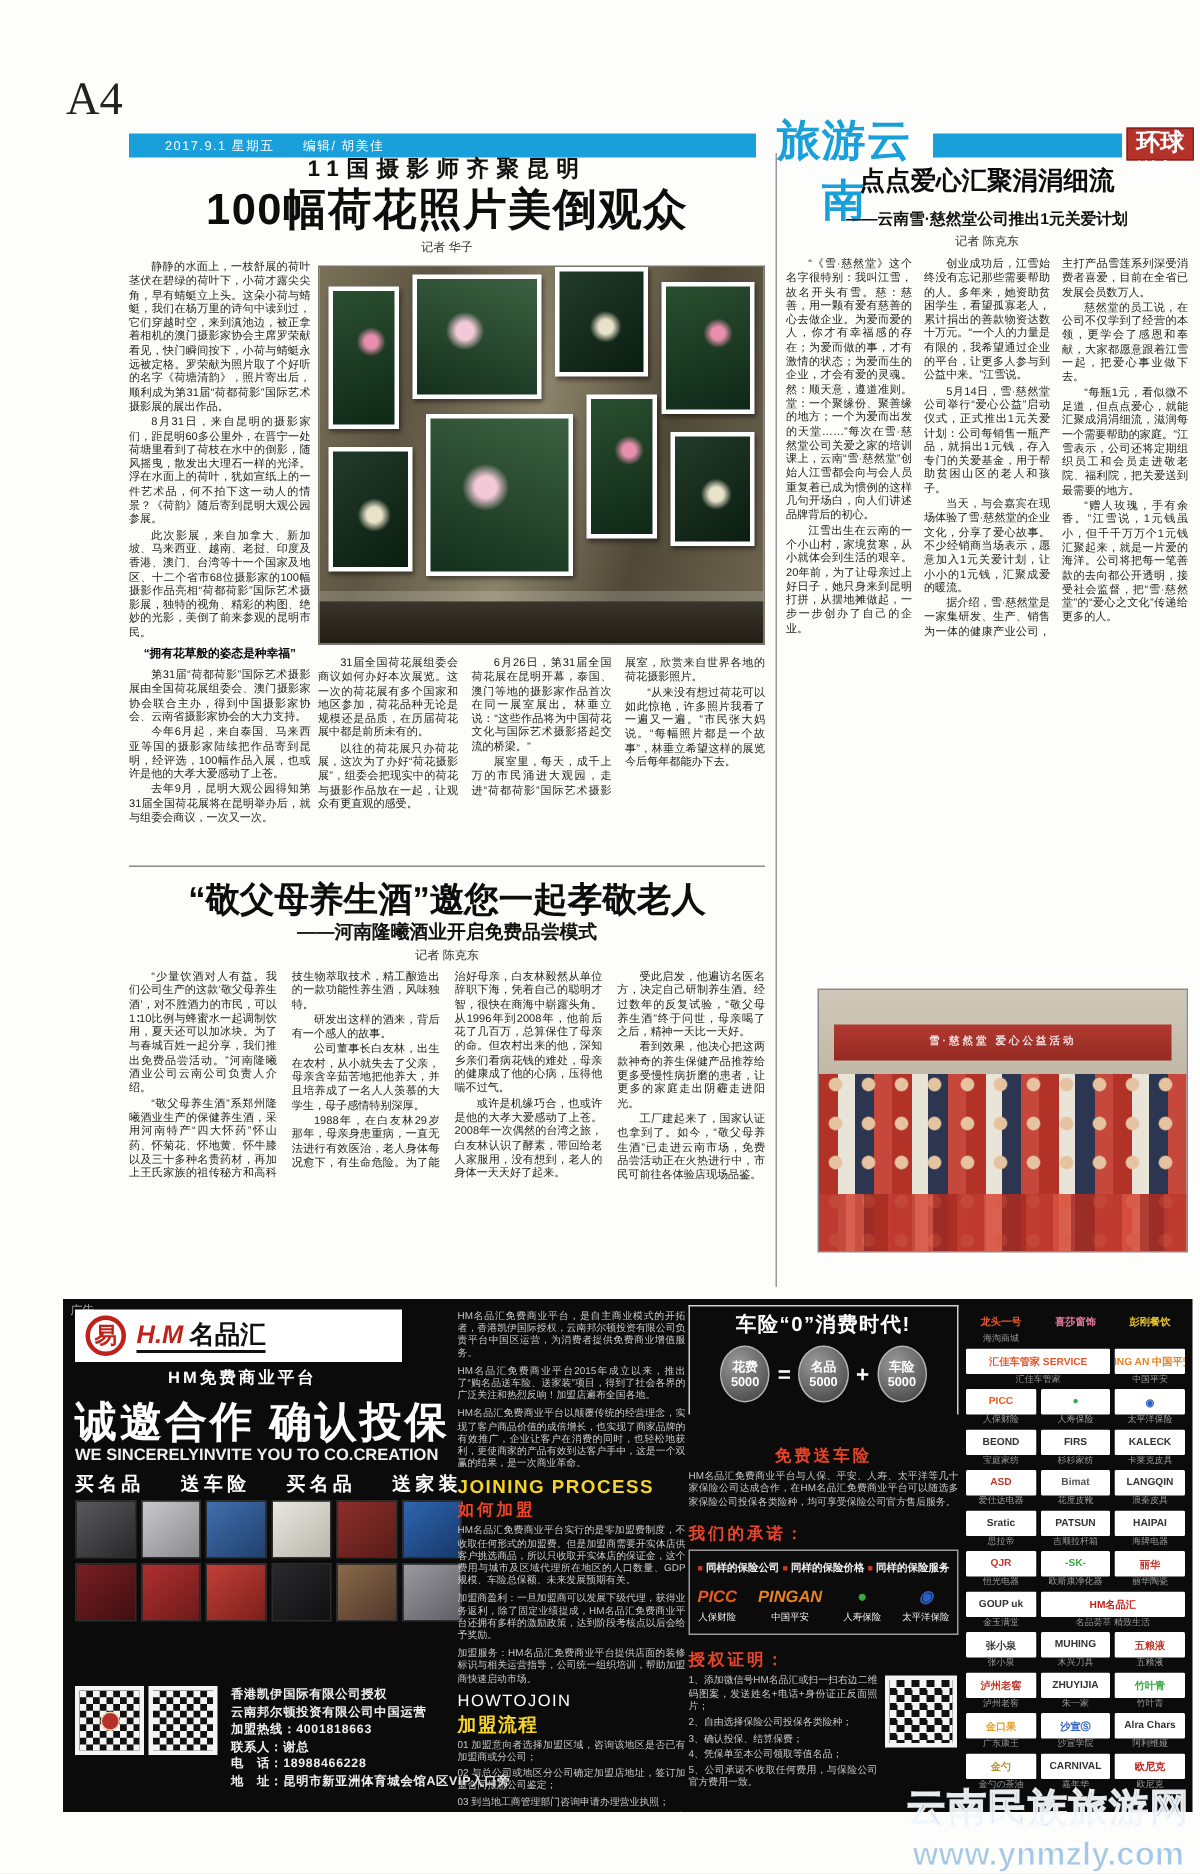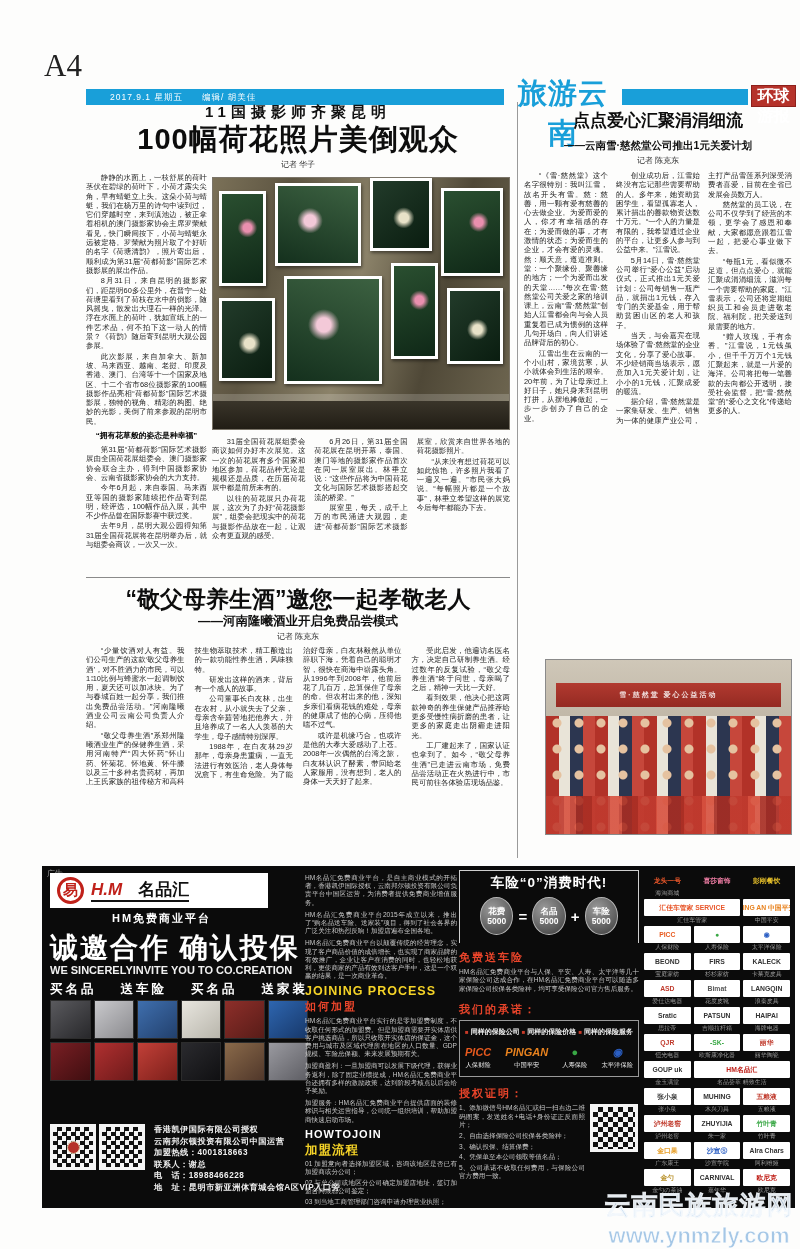--- a/index.html
+++ b/index.html
@@ -62,38 +62,38 @@
     background-size:22px 26px, auto; filter:blur(.4px); }
   .crowd-front { position:absolute; left:0; bottom:0; width:100%; height:22%;
     background:repeating-linear-gradient(90deg,#c03a2e 0 18px,#d8513f 18px 30px,#a82c22 30px 46px); opacity:.9; }
 
   
   .ad { position:absolute; left:42px; top:866px; width:753px; height:342px; background:#0b0b0b; color:#ddd; overflow:hidden; }
   .ad-label { position:absolute; left:5px; top:2px; font-size:8px; color:#9a9a9a; }
   .hm-head { position:absolute; left:8px; top:7px; width:218px; height:35px; background:#fff; display:flex; align-items:center; gap:7px; padding:2px 7px; }
   .hm-circle { width:27px; height:27px; border:3px solid #c0211a; border-radius:50%; color:#c0211a; font-size:15px; font-weight:900; display:flex; align-items:center; justify-content:center; flex:0 0 auto; }
   .hm-title { font-size:17px; font-weight:900; color:#111; border-bottom:2.5px solid #111; line-height:20px; white-space:nowrap; }
-  .hm-title .hm { color:#c0211a; font-style:italic; margin-right:16px; }
+  .hm-title .hm { color:#c0211a; font-style:italic; margin-right:4px; }
   .hm-sub { position:absolute; left:70px; top:45px; font-size:11px; font-weight:900; color:#fff; letter-spacing:2px; }
   .slogan { position:absolute; left:8px; top:63px; width:258px; font-size:28px; font-weight:900; color:#fff; letter-spacing:2px; white-space:nowrap; }
   .slogan-en { position:absolute; left:8px; top:98px; width:258px; font-size:11px; font-weight:700; color:#f0f0f0; white-space:nowrap; }
   .tagline { position:absolute; left:8px; top:115px; width:258px; display:flex; justify-content:space-between; font-size:12.5px; font-weight:900; color:#fff; letter-spacing:3px; }
   .products { position:absolute; left:8px; top:134px; width:258px; display:grid; grid-template-columns:repeat(6,1fr); gap:3px; }
   .prod { height:39px; border:1px solid #2c2c2c; }
   .contact { position:absolute; left:8px; top:258px; display:flex; gap:9px; align-items:flex-start; }
   .qr { width:46px; height:46px; background:repeating-conic-gradient(#111 0% 25%, #f4f4f4 0% 50%) 0 0/9px 9px; border:3px solid #f4f4f4; position:relative; }
   .qr-seal { position:absolute; left:50%; top:50%; width:13px; height:13px; margin:-6.5px 0 0 -6.5px; background:#b5322a; border-radius:50%; border:1px solid #e9d9b8; }
   .qrs { display:flex; gap:3px; }
   .contact-lines div { font-size:8.2px; font-weight:900; color:#efefef; line-height:11.6px; letter-spacing:.5px; }
 
   .ad-mid { position:absolute; left:263px; top:8px; width:152px; }
   .ad-mid p { font-size:6.6px; line-height:8.2px; color:#c9c9c9; text-align:justify; margin-bottom:4px; }
   .h-yellow { font-size:12.5px; font-weight:900; color:#f5d327; letter-spacing:1px; margin:2px 0 1px; }
   .h-orange { font-size:11px; font-weight:900; color:#e8442a; letter-spacing:2px; margin:0 0 3px; }
-  .h-white { font-size:11px; font-weight:700; color:#fff; letter-spacing:1px; margin-top:3px; }
+  .h-white { font-size:11px; font-weight:400; color:#fff; letter-spacing:1px; margin-top:3px; }
   .steps div { font-size:6.6px; line-height:8.4px; color:#c9c9c9; text-align:justify; margin-bottom:2px; }
 
   .ad-ctr { position:absolute; left:417px; top:4px; width:180px; }
   .ctr-box { border:1px solid #cfcfcf; border-bottom:none; padding:3px 20px 8px; }
   .ctr-head { font-size:13.5px; font-weight:900; color:#fff; text-align:center; letter-spacing:1px; }
   .circles { display:flex; align-items:center; justify-content:center; gap:5px; margin-top:5px; }
   .circ { width:38px; height:38px; border-radius:50%; background:radial-gradient(circle at 35% 30%, #9a9a9a, #3c3c3c); border:1px solid #b5b5b5;
     color:#fff; font-size:8.5px; font-weight:900; display:flex; flex-direction:column; align-items:center; justify-content:center; line-height:10px; }
   .op { font-size:15px; font-weight:900; color:#fff; }
   .free-text { font-size:6.6px; line-height:8.4px; color:#c9c9c9; text-align:justify; margin-top:2px; }
@@ -142,21 +142,21 @@
     <div>
 
     <p>静静的水面上，一枝舒展的荷叶茎伏在碧绿的荷叶下，小荷才露尖尖角，早有蜻蜓立上头。这朵小荷与蜻蜓，我们在杨万里的诗句中读到过，它们穿越时空，来到滇池边，被正拿着相机的澳门摄影家协会主席罗荣献看见，快门瞬间按下，小荷与蜻蜓永远被定格。罗荣献为照片取了个好听的名字《荷塘清韵》，照片寄出后，顺利成为第31届“荷都荷影”国际艺术摄影展的展出作品。</p>
         <p>8月31日，来自昆明的摄影家们，距昆明60多公里外，在晋宁一处荷塘里看到了荷枝在水中的倒影，随风摇曳，散发出大理石一样的光泽。浮在水面上的荷叶，犹如宣纸上的一件艺术品，何不拍下这一动人的情景？《荷韵》随后寄到昆明大观公园参展。</p>
         <p>此次影展，来自加拿大、新加坡、马来西亚、越南、老挝、印度及香港、澳门、台湾等十一个国家及地区、十二个省市68位摄影家的100幅摄影作品亮相“荷都荷影”国际艺术摄影展，独特的视角、精彩的构图、绝妙的光影，美倒了前来参观的昆明市民。</p>
       </div>
     <div class="a1-sub">“拥有花草般的姿态是种幸福”</div>
     <div>
 
     <p>第31届“荷都荷影”国际艺术摄影展由全国荷花展组委会、澳门摄影家协会联合主办，得到中国摄影家协会、云南省摄影家协会的大力支持。</p>
-        <p>今年6月起，来自泰国、马来西亚等国的摄影家陆续把作品寄到昆明，经评选，100幅作品入展，其中不少作品曾在国际影赛中获过奖。</p>
+        <p>今年6月起，来自泰国、马来西亚等国的摄影家陆续把作品寄到昆明，经评选，100幅作品入展，也或许是他的大孝大爱感动了上苍。</p>
         <p>去年9月，昆明大观公园得知第31届全国荷花展将在昆明举办后，就与组委会商议，一次又一次。</p>
       </div>
   </div>
 
   <div class="a1-photo">
     <div class="frame" style="left:2%;top:5%;width:16%;height:38%;">
         <div class="lotus-a"></div>
       </div>
     <div class="frame" style="left:21%;top:2%;width:29%;height:33%;">
         <div class="lotus-b"></div>
@@ -326,21 +326,21 @@
               <span>名品</span>
               <span>5000</span>
             </div>
           <div class="op">+</div>
           <div class="circ">
               <span>车险</span>
               <span>5000</span>
             </div>
         </div>
       </div>
-      <div class="h-orange" style="margin-top:7px;">免费送车险</div>
+      <div class="h-orange" style="margin-top:20px;text-align:center;">免费送车险</div>
       <div class="free-text">HM名品汇免费商业平台与人保、平安、人寿、太平洋等几十家保险公司达成合作，在HM名品汇免费商业平台可以随选多家保险公司投保各类险种，均可享受保险公司官方售后服务。</div>
       <div class="h-orange" style="margin-top:9px;">我们的承诺：</div>
       <div class="promise-box">
         <div class="promise-row">
 
         <span>同样的保险公司</span>
             <span>同样的保险价格</span>
             <span>同样的保险服务</span>
           </div>
         <div class="insurers">

